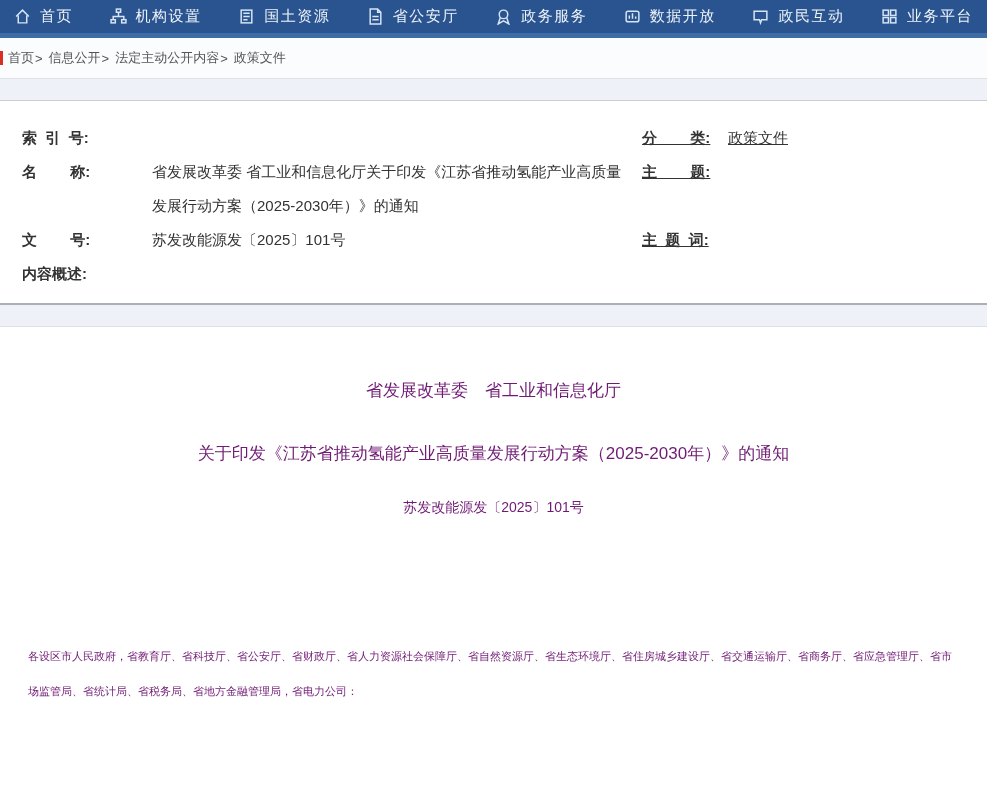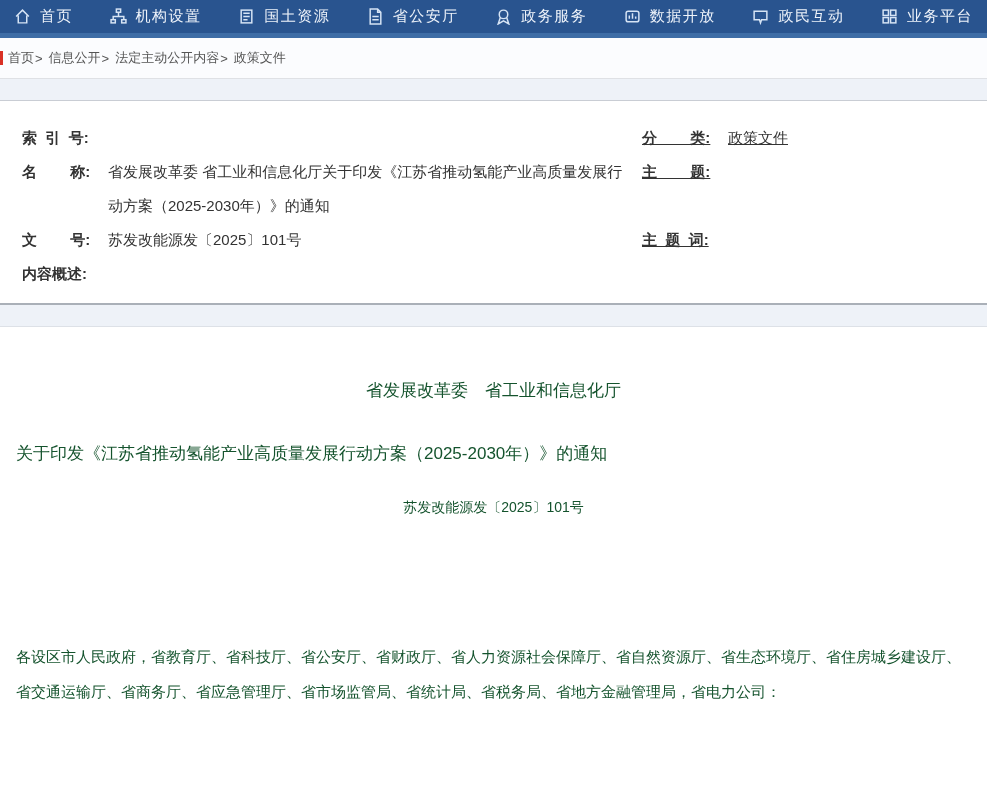--- a/index.html
+++ b/index.html
@@ -26,33 +26,33 @@
     border-bottom:1px solid #dfe1e5;
   }
   .crumb-accent{position:absolute;left:0;top:13px;width:3px;height:14px;background:#d93025;}
   .crumb-link{color:#555;cursor:pointer;}
   .crumb-sep{margin:0 6px 0 1px;color:#555;}
   .band{height:21px;background:#eef2f8;border-bottom:1px solid #c9cdd4;}
   
   .meta{padding:20px 0 12px 22px;font-size:15px;line-height:34px;color:#333;}
   .meta-row{display:flex;align-items:flex-start;}
   .meta-cell{display:flex;align-items:flex-start;}
-  .meta-cell.left{width:620px;}
+  .meta-cell.left{width:620px;gap:44px;}
   .meta-cell.right{flex:1;text-decoration:underline;}
   .meta-label{font-weight:bold;width:86px;flex-shrink:0;white-space:pre;}
   .meta-value{flex:1;padding-right:12px;}
   
   .divider2{border-top:2px solid #aab0b8;}
   .band2{height:21px;background:#eef2f8;border-bottom:1px solid #dde1e7;}
   
-  .doc{padding:0 16px;color:#14532d;}
+  .doc{padding:0 28px;color:#701a75;}
   .doc-title1{text-align:center;font-size:17px;margin-top:52px;}
-  .doc-title2{text-align:left;font-size:17px;margin-top:40px;}
+  .doc-title2{text-align:center;font-size:17px;margin-top:40px;}
   .doc-number{text-align:center;font-size:14px;margin-top:34px;}
-  .doc-p{font-size:15px;line-height:35px;margin:0;}
+  .doc-p{font-size:11px;line-height:35px;margin:0;}
   .doc-p.addressee{margin-top:122px;text-indent:0;}
   .doc-p.body-par{margin-top:11px;text-indent:2em;}
 </style>
 </head>
 <body>
 
 <div class="topnav">
   <div class="nav-item">
     <span class="nav-icon">
       <svg viewBox="0 0 16 16">

